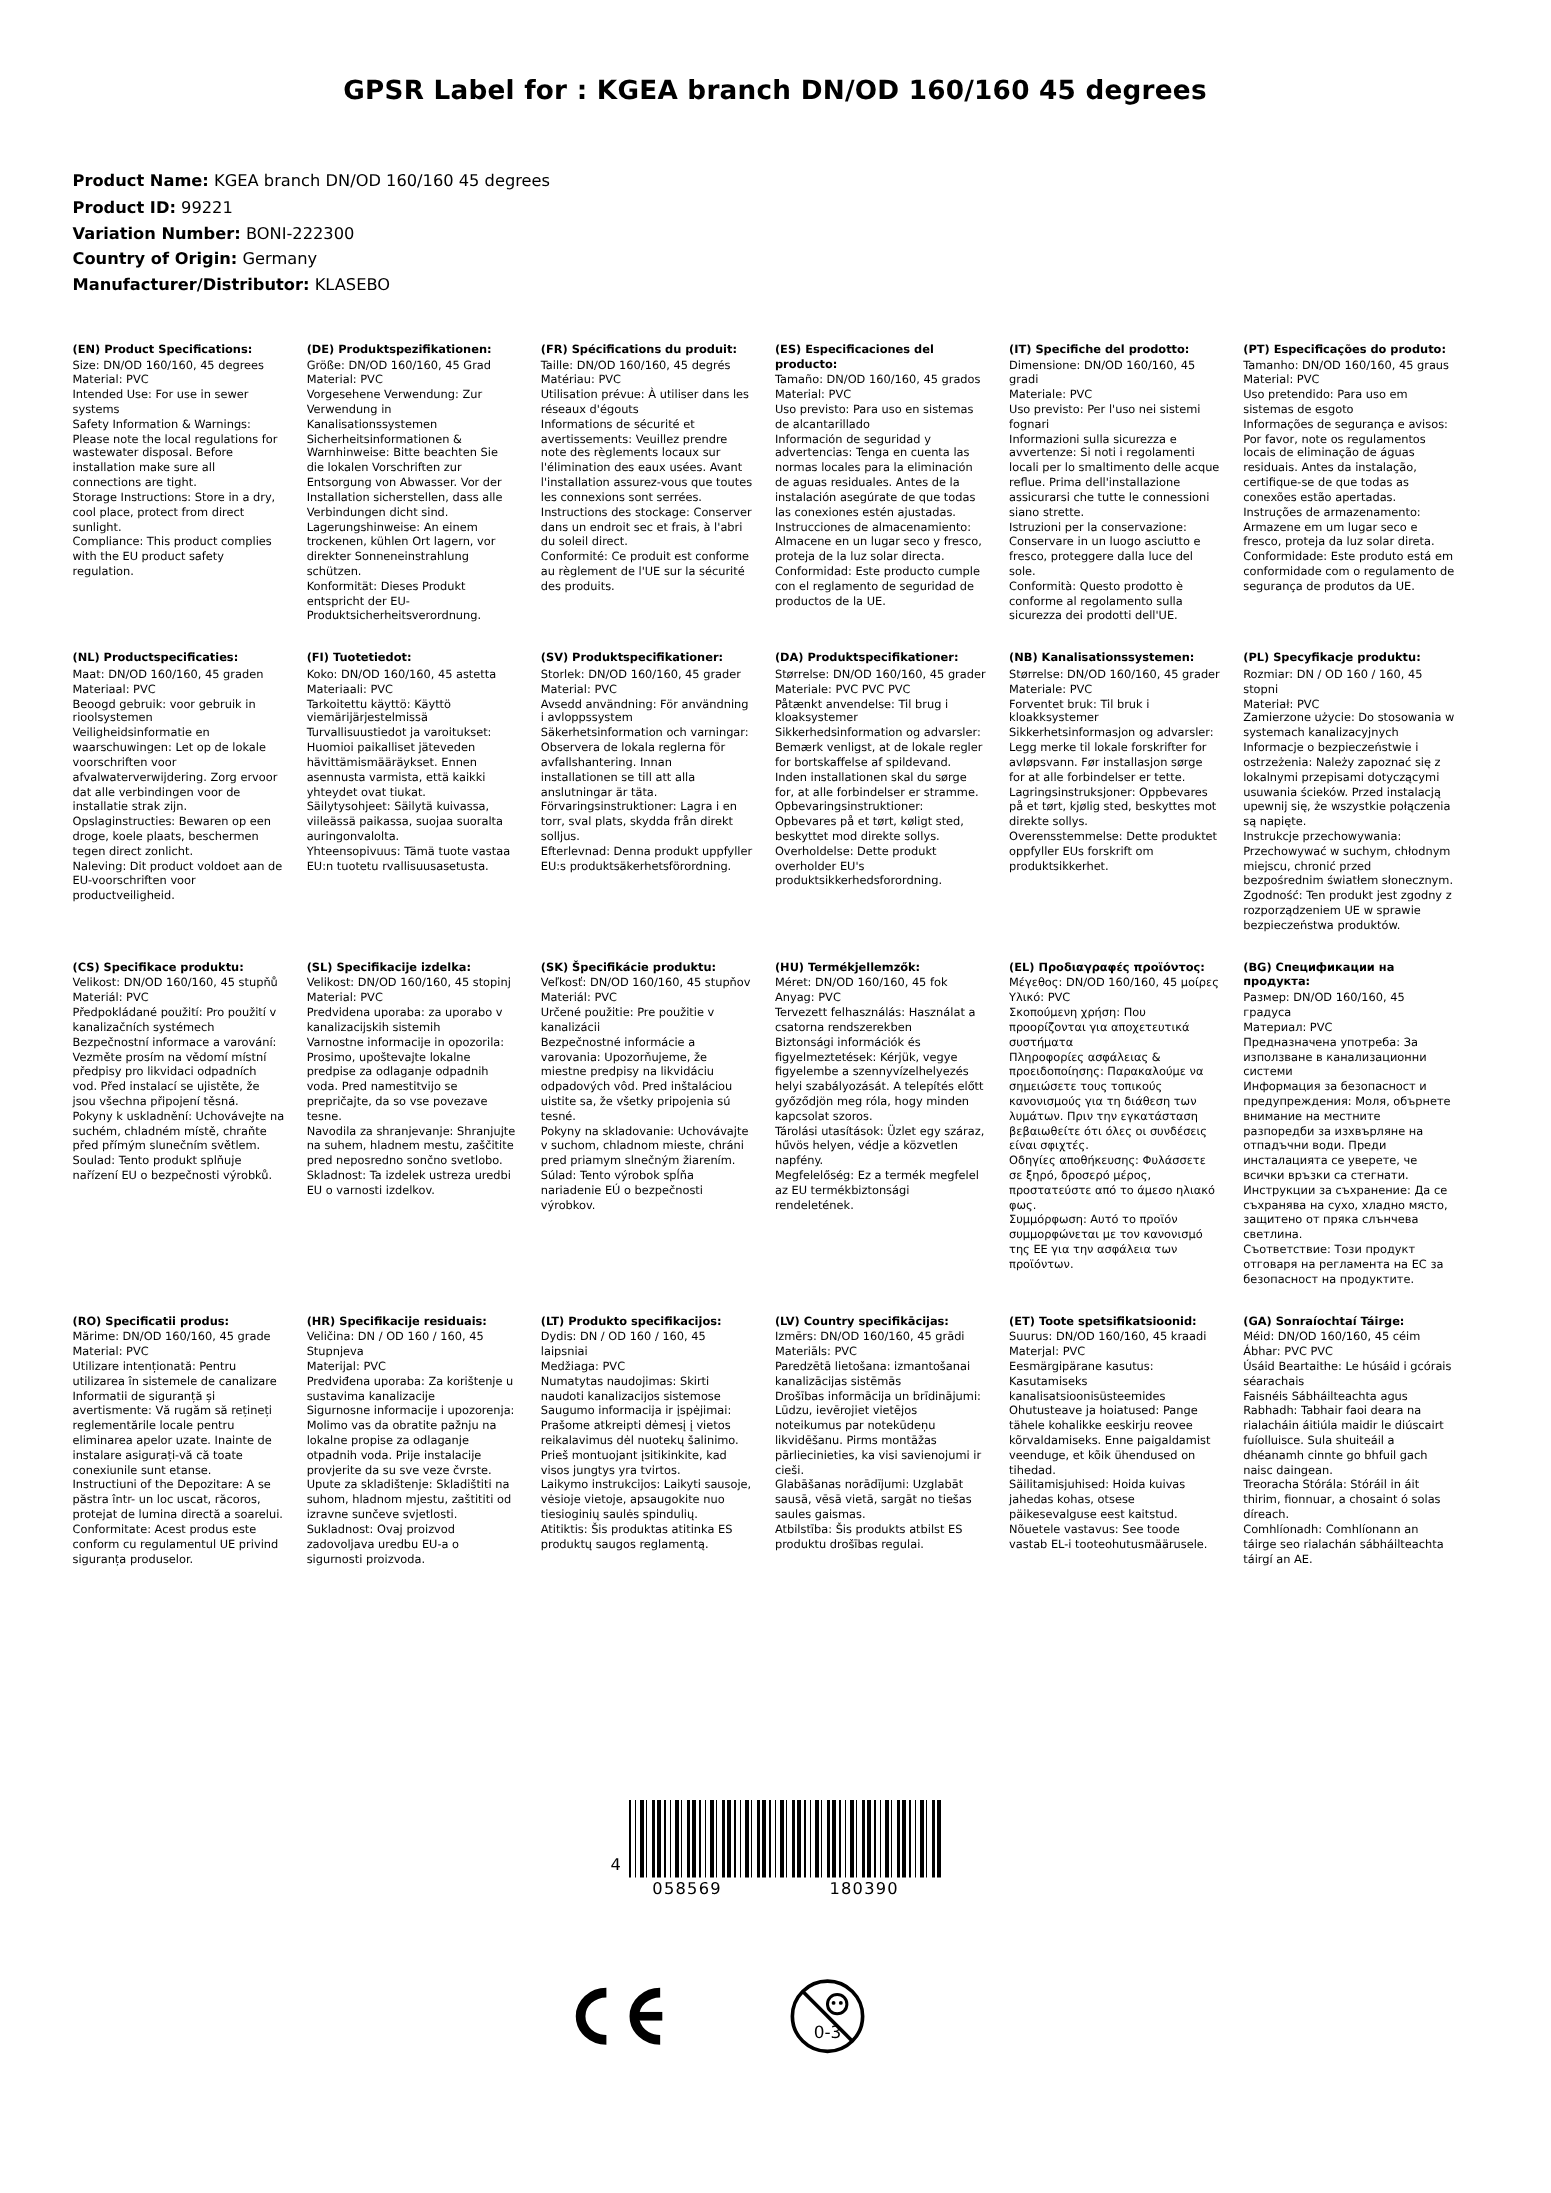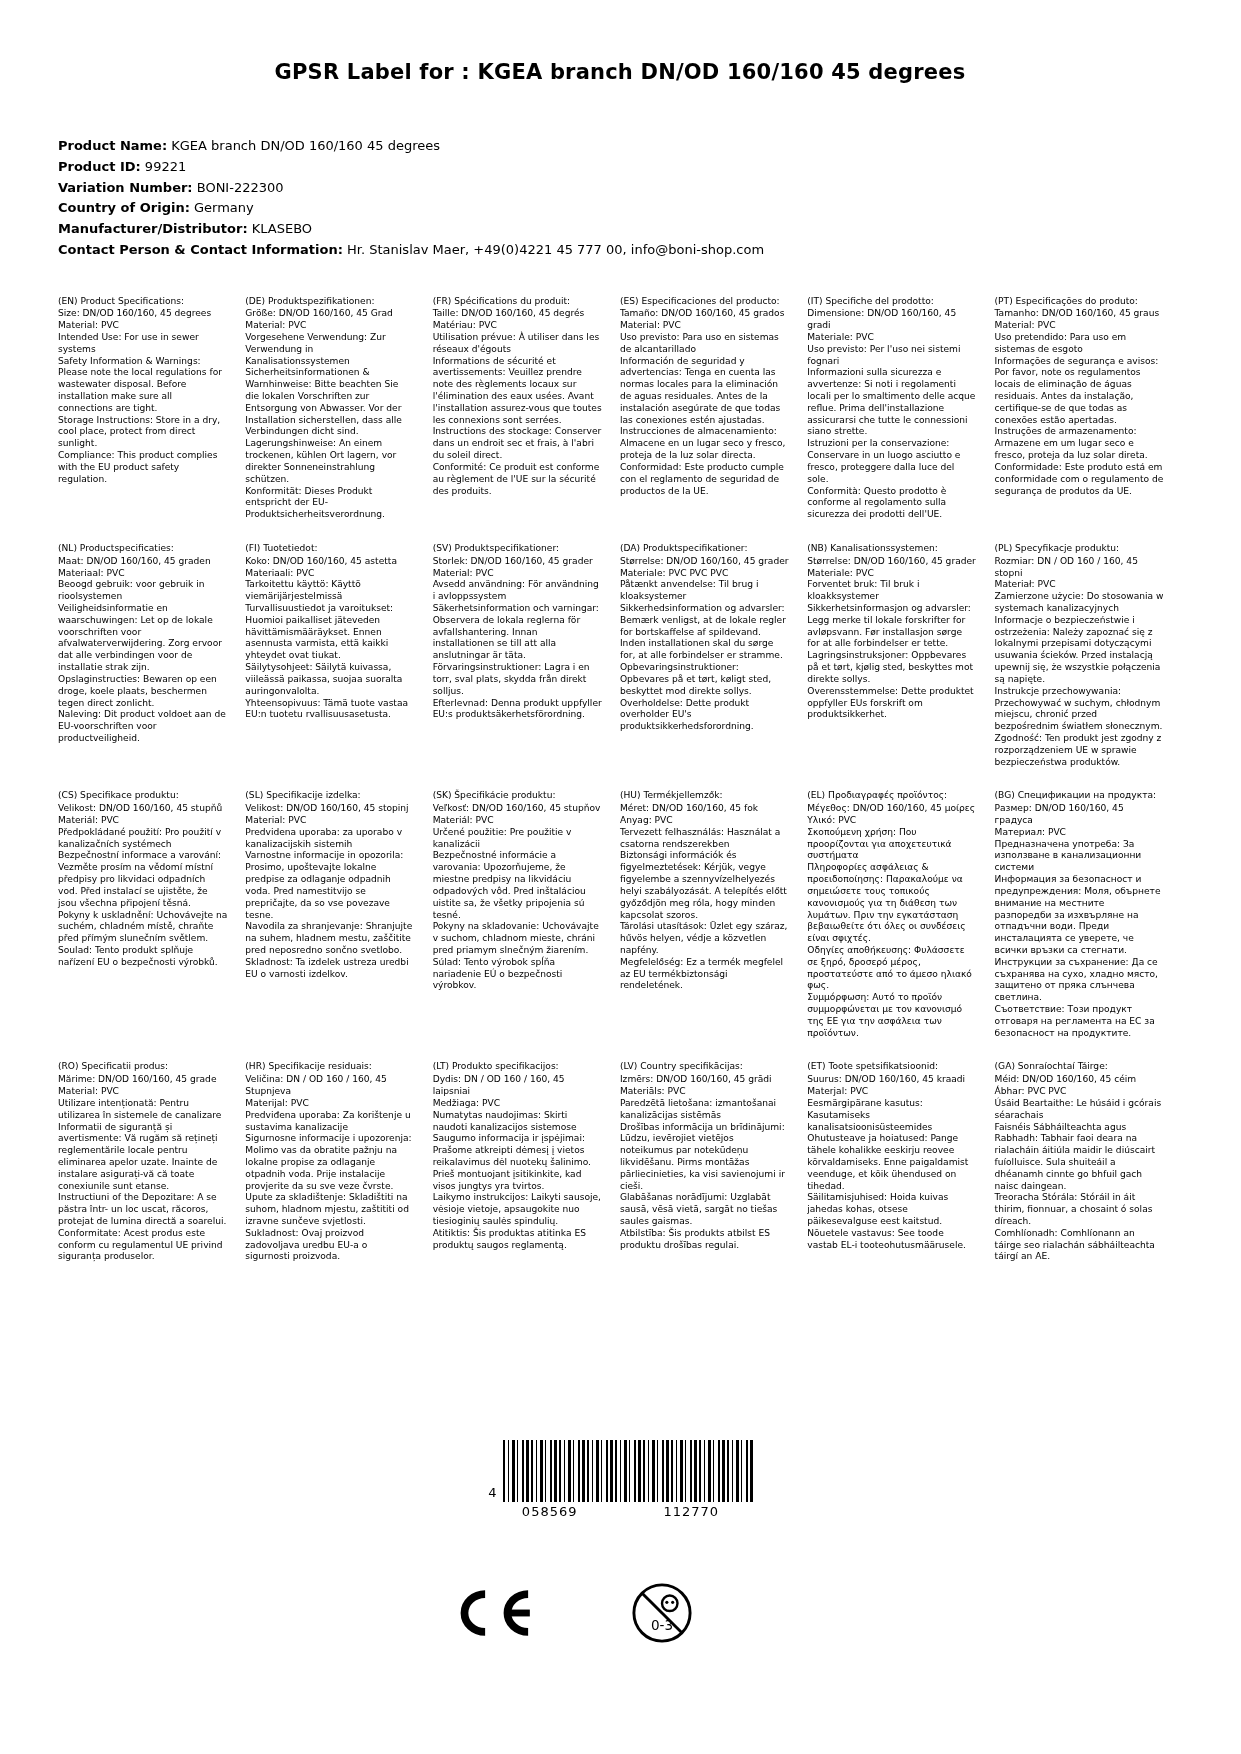--- a/index.html
+++ b/index.html
@@ -51,21 +51,21 @@
     margin-bottom: 22px;
   }
   .cell {
     width: 16.666%;
     box-sizing: border-box;
     padding-right: 18px;
     font-size: 9.1px;
     line-height: 1.30;
   }
   .cell-title {
-    font-weight: normal;
+    font-weight: bold;
     display: block;
     margin-bottom: 1px;
   }
   .cell-body {
     display: block;
     white-space: pre-line;
   }
   .barcode-area {
     position: absolute;
     left: 0;
@@ -145,24 +145,20 @@
       <span class="meta-value">BONI-222300</span>
     </div>
     <div class="meta-row">
       <span class="meta-label">Country of Origin:</span>
       <span class="meta-value">Germany</span>
     </div>
     <div class="meta-row">
       <span class="meta-label">Manufacturer/Distributor:</span>
       <span class="meta-value">KLASEBO</span>
     </div>
-    <div class="meta-row">
-      <span class="meta-label">Contact Person &amp; Contact Information:</span>
-      <span class="meta-value">Hr. Stanislav Maer, +49(0)4221 45 777 00, info@boni-shop.com</span>
-    </div>
   </div>
 
   <div class="grid">
 
     <div class="band">
       <div class="cell">
         <span class="cell-title">(EN) Product Specifications:</span>
         <span class="cell-body">Size: DN/OD 160/160, 45 degrees
 Material: PVC
 Intended Use: For use in sewer systems
@@ -391,21 +387,21 @@
   </div>
 </div>
 
 <div class="barcode-area">
   <div class="barcode-wrap">
     <span class="bc-digit">4</span>
     <span class="bars"></span>
   </div>
   <div class="bc-numbers">
     <span>058569</span>
-    <span>112770</span>
+    <span>180390</span>
   </div>
 </div>
 
 <div class="marks">
   <svg class="ce-mark" viewBox="0 0 100 64">
     <path d="M42 10 A24 22 0 1 0 42 54" fill="none" stroke="#000" stroke-width="9"></path>
     <path d="M92 10 A24 22 0 1 0 92 54" fill="none" stroke="#000" stroke-width="9"></path>
     <rect x="70" y="28" width="24" height="8" fill="#000"></rect>
   </svg>
   <svg class="age-mark" viewBox="0 0 64 64">

